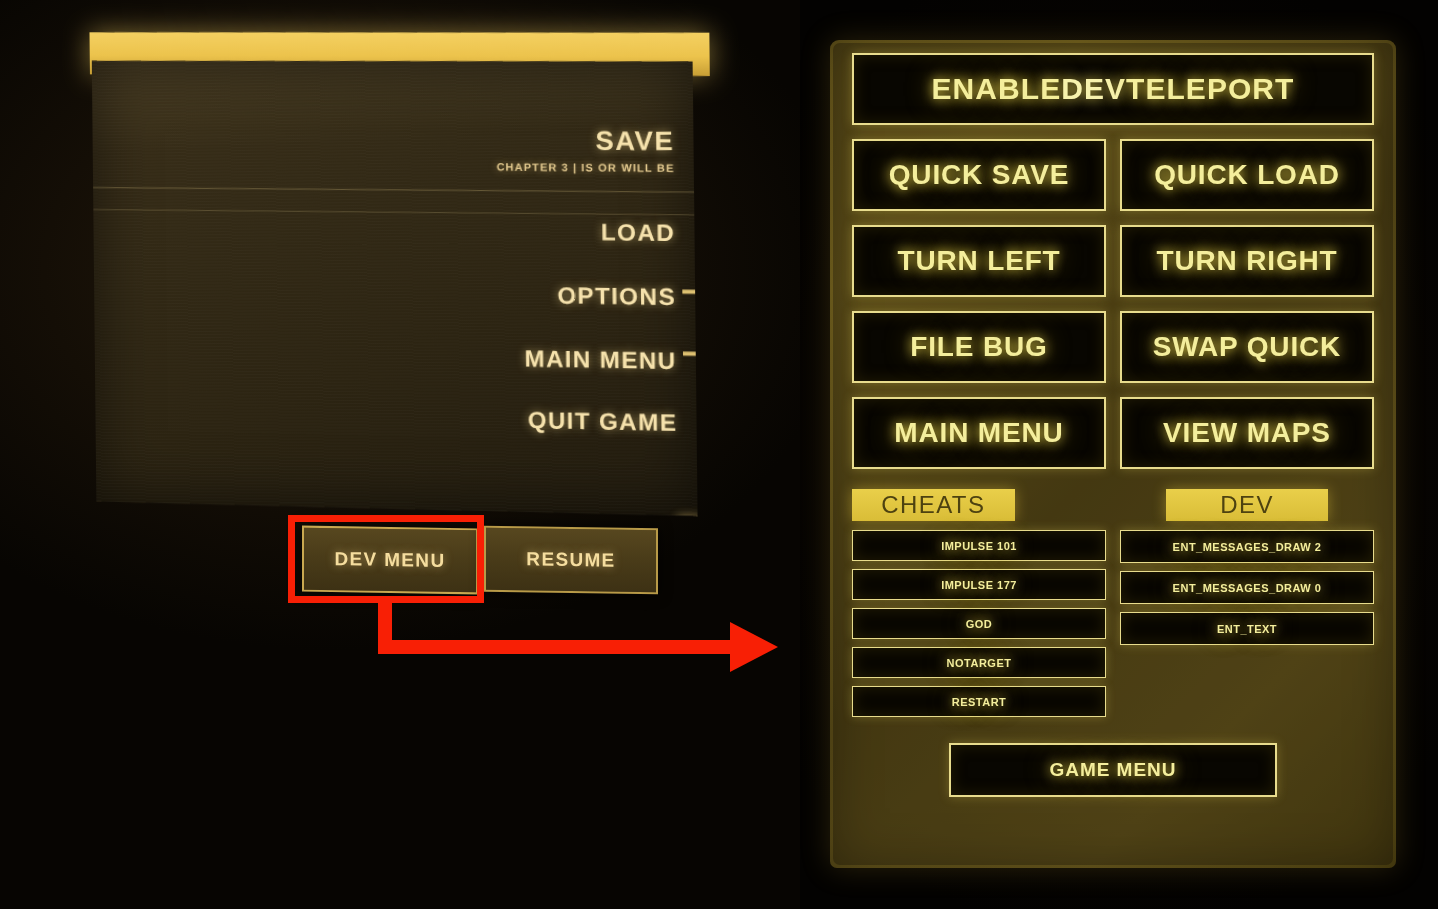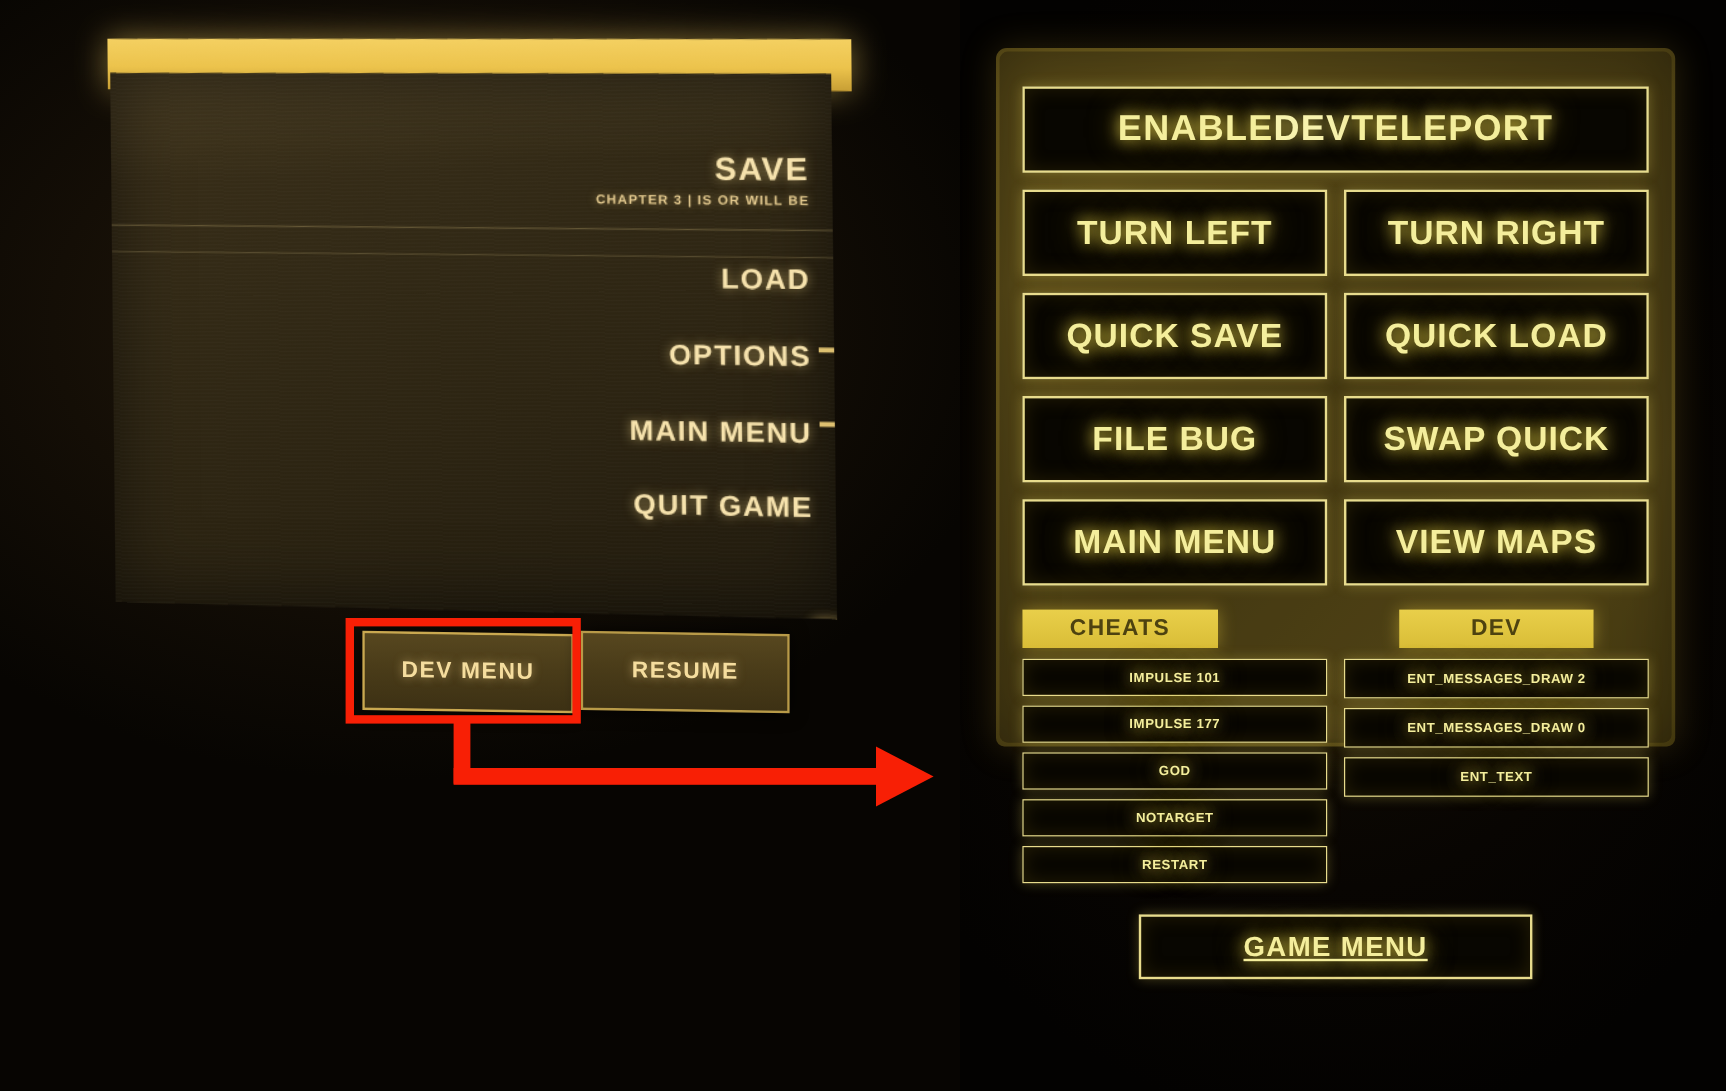--- a/index.html
+++ b/index.html
@@ -108,25 +108,25 @@
     border-left:48px solid #f81f05;
   }
 
   
   #right-scene{
     position:absolute;left:800px;top:0;width:638px;height:909px;
     background:radial-gradient(ellipse 420px 500px at 310px 440px,#120d04 0%,#080502 60%,#030201 100%);
     overflow:hidden;
   }
   #dev-panel{
-    position:absolute;left:30px;top:40px;width:566px;height:582px;
+    position:absolute;left:30px;top:40px;width:566px;height:828px;
     background:linear-gradient(135deg,#6b5a1c 0%,#7b6821 18%,#5d4e18 50%,#6d5c1e 78%,#574913 100%);
     border-radius:9px 9px 7px 7px;
     box-shadow:0 0 30px rgba(180,150,50,.22), inset 0 0 50px rgba(0,0,0,.35);
-    padding:32px 22px 20px 22px;box-sizing:border-box;
+    padding:13px 22px 20px 22px;box-sizing:border-box;
   }
   #dev-panel::before{
     content:"";position:absolute;inset:3px;border-radius:7px;
     background:rgba(10,7,2,.30);pointer-events:none;
   }
   .pnl-inner{position:relative;z-index:2;width:100%;height:100%;}
 
   .dbtn{
     background:#080601;border:2px solid #e8dc8d;
     display:flex;align-items:center;justify-content:center;
@@ -140,34 +140,34 @@
   .half{flex:1;height:72px;font-size:28px;letter-spacing:.03em;}
   .rowgap{margin-bottom:14px;}
   .b-strong{font-weight:bold;}
   .dev-word{color:#f7f2ad;text-shadow:0 0 13px rgba(240,220,90,1);}
 
   
   #sections{display:flex;gap:14px;margin-top:20px;}
   .sect{flex:1;}
   .sect-tag{
     background:linear-gradient(180deg,#e9cf4a 0%,#d9bd37 100%);
-    color:#4d4210;font-weight:bold;font-size:19px;letter-spacing:.06em;
+    color:#4d4210;font-weight:normal;font-size:24px;letter-spacing:.06em;
     height:32px;display:flex;align-items:center;justify-content:center;
     width:64%;margin-bottom:9px;
     text-shadow:none;
     box-shadow:0 0 14px rgba(225,195,60,.45);
   }
   .sect-tag.right-tag{margin-left:auto;margin-right:auto;width:64%;}
   .sbtn{
     height:31px;font-size:11px;letter-spacing:.045em;margin-bottom:8px;
     border-width:1.6px;
   }
   .sbtn.tall{height:33px;}
   #game-menu-wrap{margin-top:18px;display:flex;justify-content:center;}
-  #game-menu-btn{width:63%;height:54px;font-size:23px;letter-spacing:.05em;text-decoration:underline;}
+  #game-menu-btn{width:63%;height:54px;font-size:19px;letter-spacing:.05em;}
 </style>
 </head>
 <body>
 
 <div id="left-scene">
 
   <div id="monitor">
     <div id="bezel-top"></div>
 
     <div id="screen">
@@ -204,26 +204,26 @@
   <div id="dev-panel">
     <div class="pnl-inner">
 
       <div class="dbtn wide">
         <span>ENABLE </span>
           <span class="dev-word b-strong">DEV</span>
           <span> TELEPORT</span>
       </div>
 
       <div class="row rowgap">
+        <div class="dbtn half">QUICK SAVE</div>
+        <div class="dbtn half">QUICK LOAD</div>
+      </div>
+      <div class="row rowgap">
         <div class="dbtn half">TURN LEFT</div>
         <div class="dbtn half">TURN RIGHT</div>
-      </div>
-      <div class="row rowgap">
-        <div class="dbtn half">QUICK SAVE</div>
-        <div class="dbtn half">QUICK LOAD</div>
       </div>
       <div class="row rowgap">
         <div class="dbtn half">FILE BUG</div>
         <div class="dbtn half">SWAP QUICK</div>
       </div>
       <div class="row rowgap">
         <div class="dbtn half">MAIN MENU</div>
         <div class="dbtn half">VIEW MAPS</div>
       </div>
 

